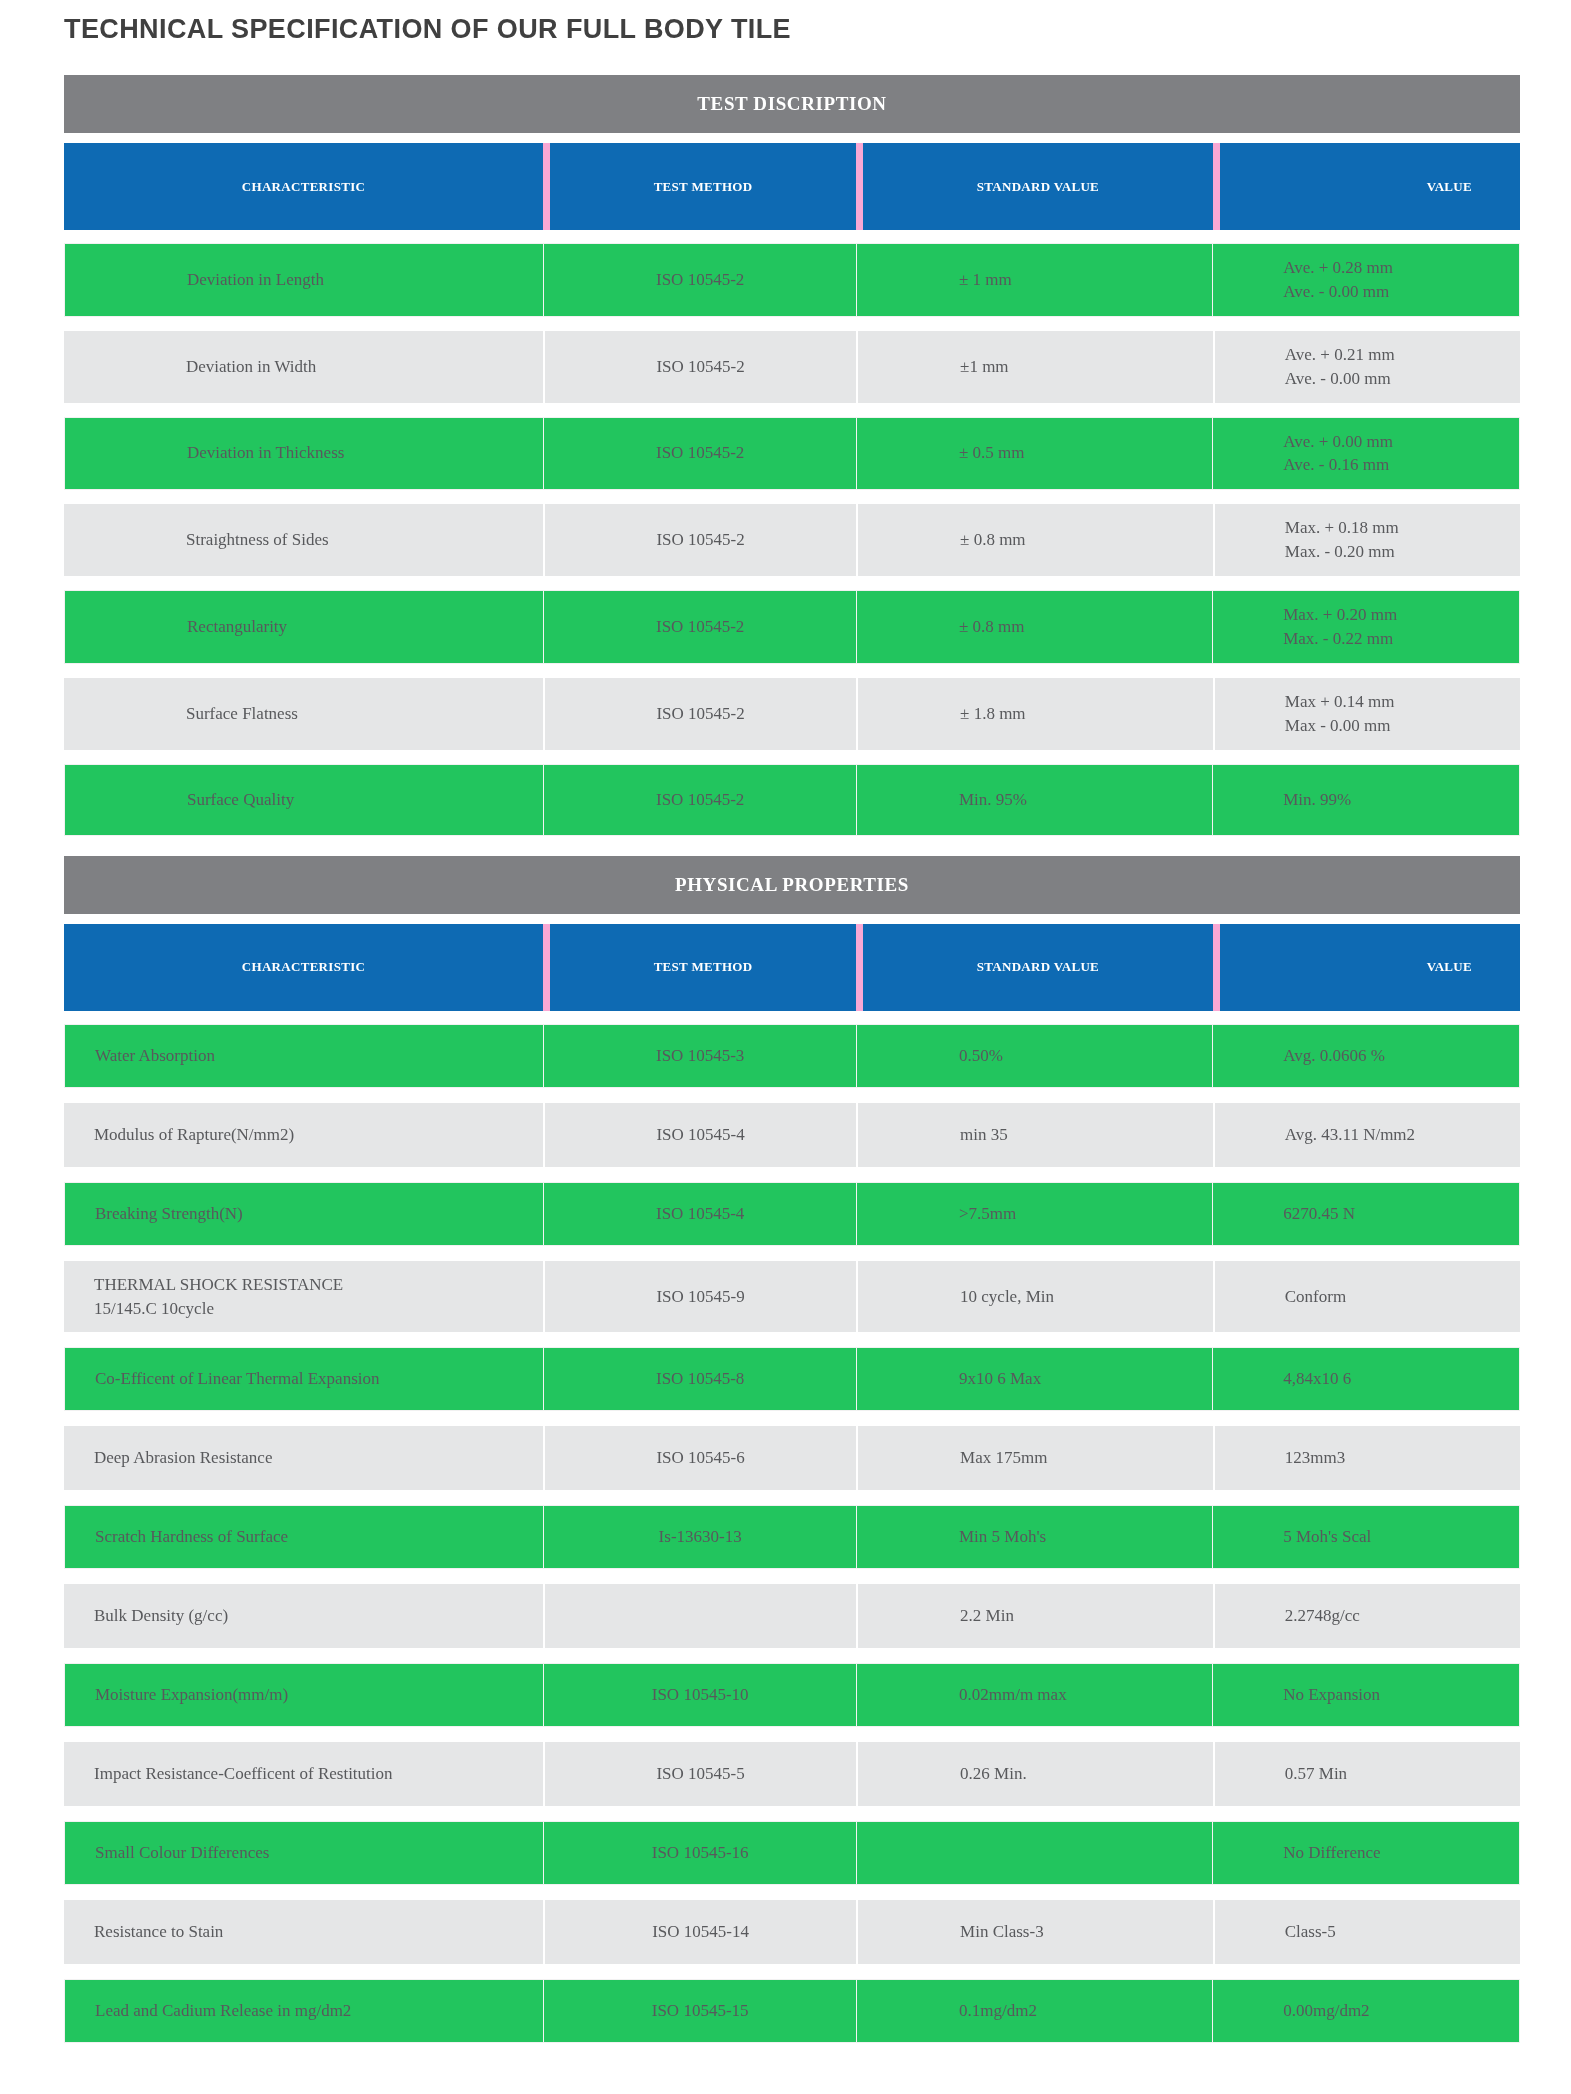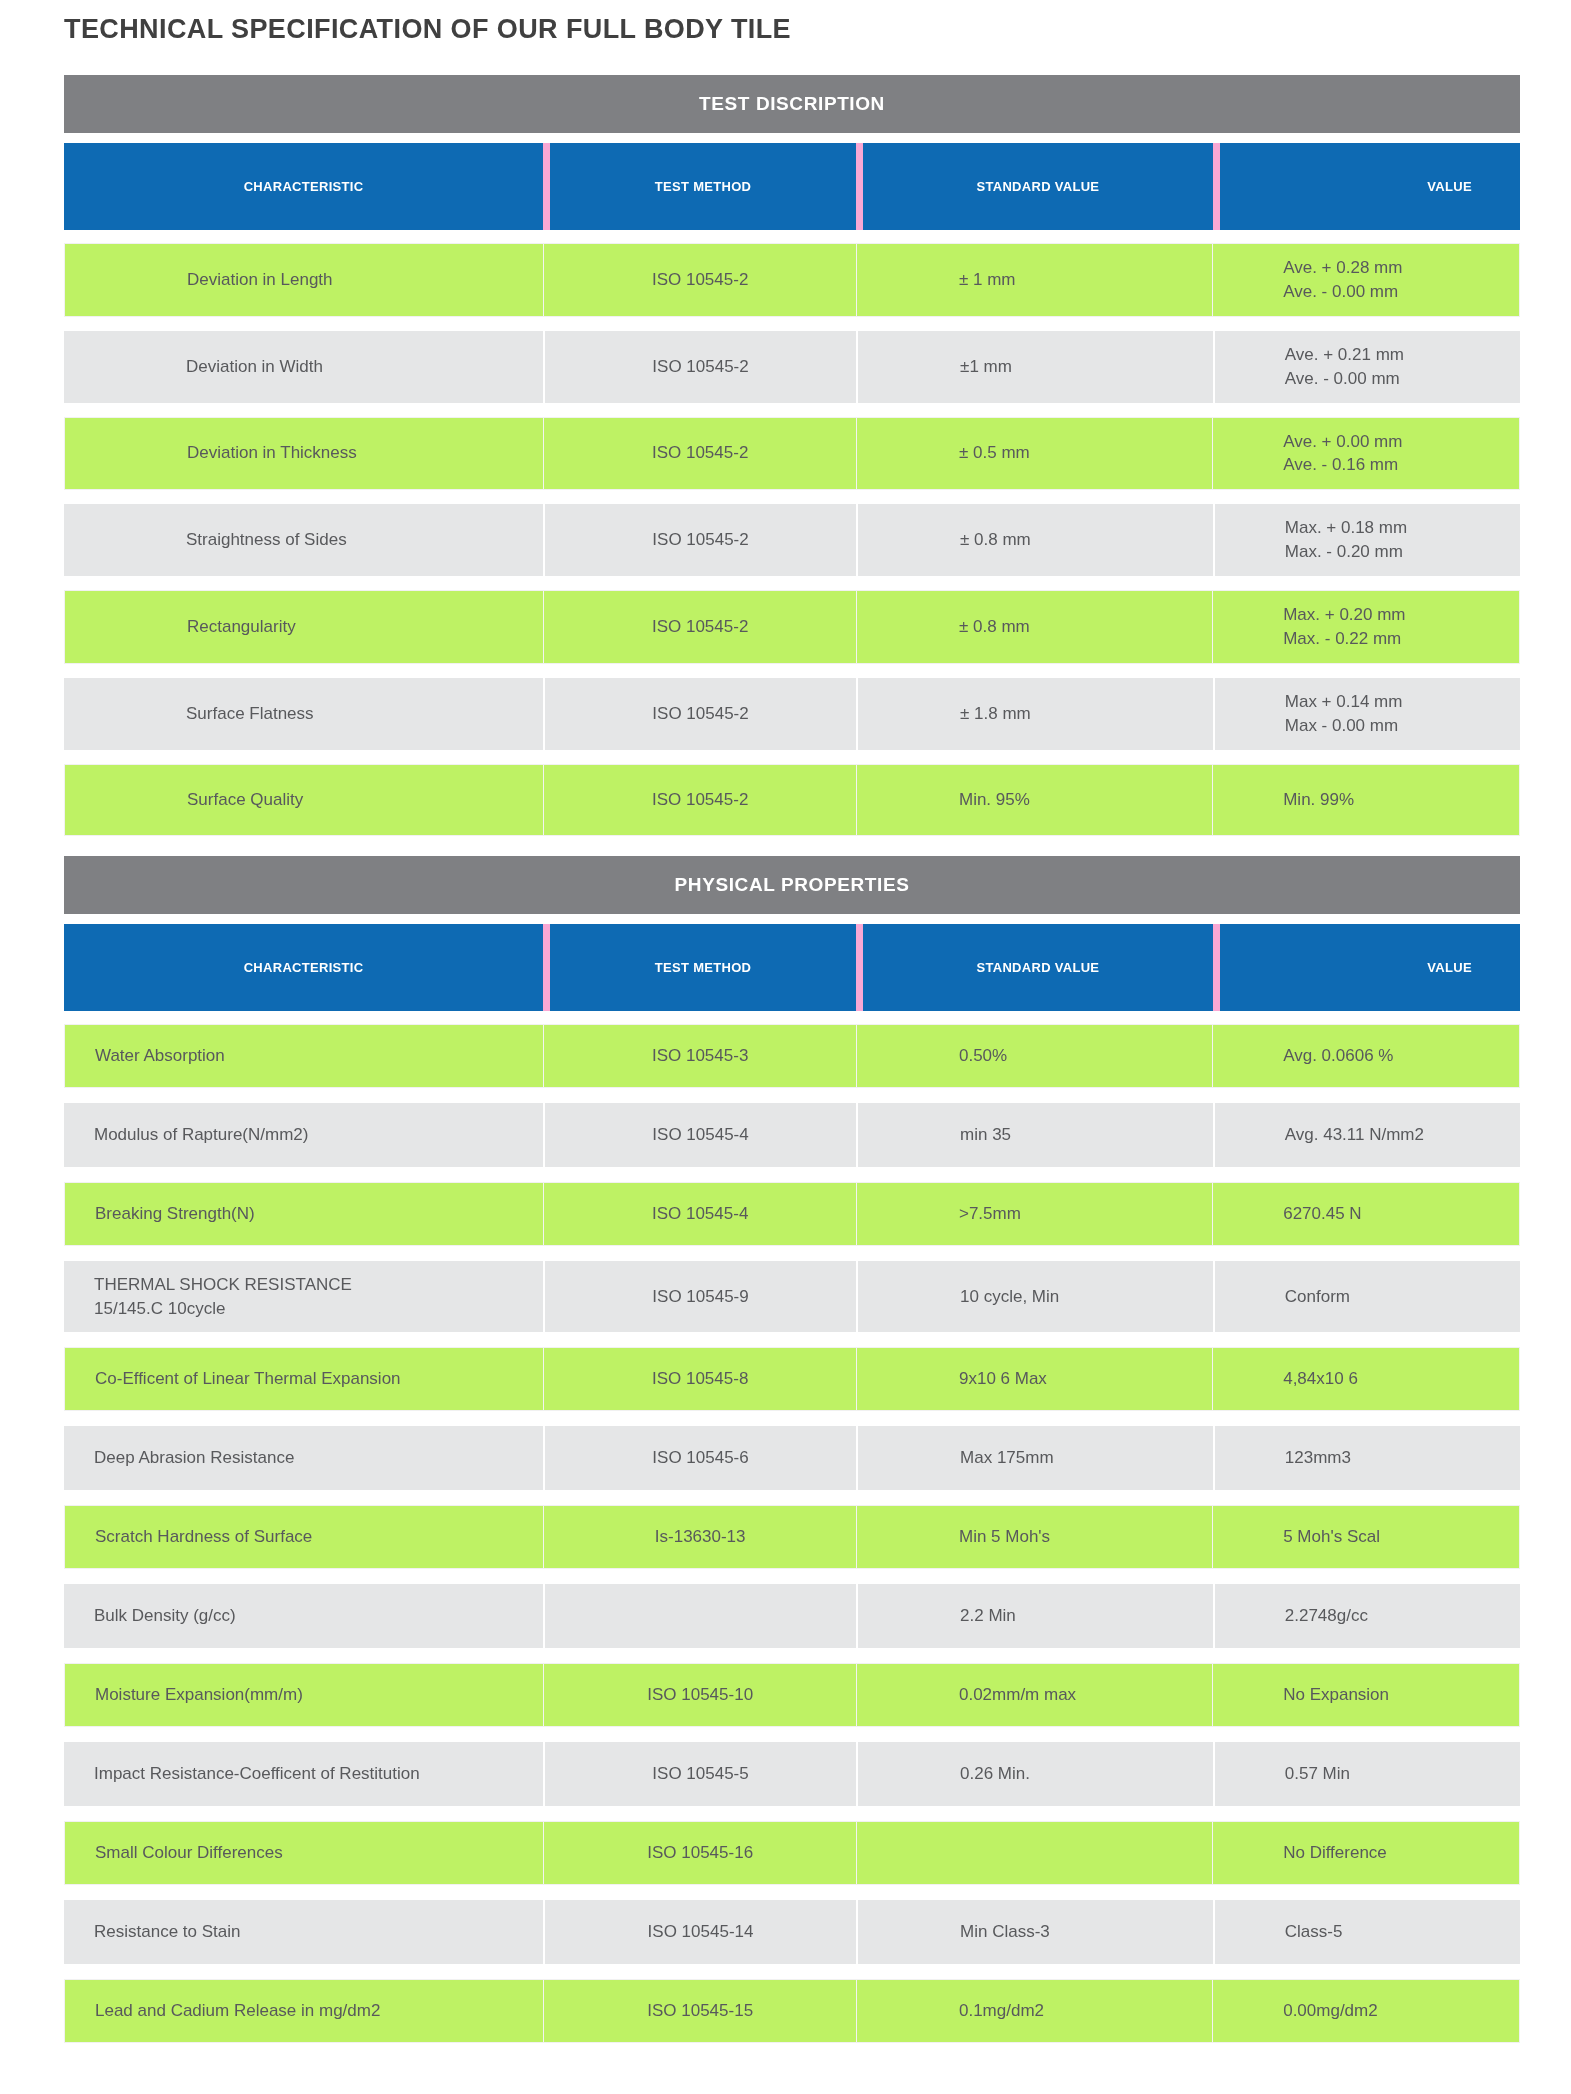--- a/index.html
+++ b/index.html
@@ -12,21 +12,21 @@
     color: #58595c;
   }
   .doc { padding: 14px 51px 0 64px; }
   .page-title {
     font-size: 27px;
     font-weight: bold;
     color: #404040;
     letter-spacing: 0.4px;
     margin: 0 0 30px 0;
   }
-  .tbl { width: 1456px; }
+  .tbl { width: 1456px; font-family: Liberation Serif, serif; }
   .section-bar {
     height: 58px;
     background: #7f8083;
     color: #ffffff;
     display: flex;
     align-items: center;
     justify-content: center;
     font-size: 19px;
     font-weight: bold;
     letter-spacing: 0.6px;
@@ -59,21 +59,21 @@
     font-size: 17px;
   }
   .row .cell {
     display: flex;
     align-items: center;
     white-space: pre-line;
     line-height: 1.4;
     padding-top: 12px;
     padding-bottom: 12px;
   }
-  .row.white { background: #bef264; border: 1px solid #f1f1f1; }
+  .row.white { background: #22c55e; border: 1px solid #f1f1f1; }
   .row.gray  { background: #e5e6e7; }
   .row .cell + .cell { border-left: 2px solid #ffffff; }
   .row.white .cell + .cell { border-left: 1px solid #f3f3f3; }
   .c-method { justify-content: center; text-align: center; }
   .c-std { padding-left: 102px; }
   .c-val { padding-left: 70px; }
   .s1 .row .c-char { padding-left: 122px; }
   .s2 .row .c-char { padding-left: 30px; }
   .s2 { margin-top: 20px; }
   .s2 .row { min-height: 64px; margin-bottom: 15px; }

